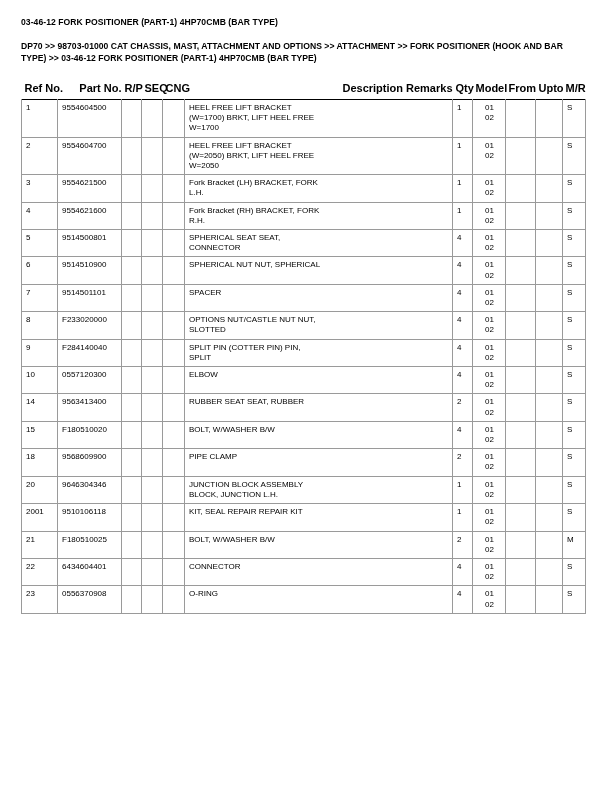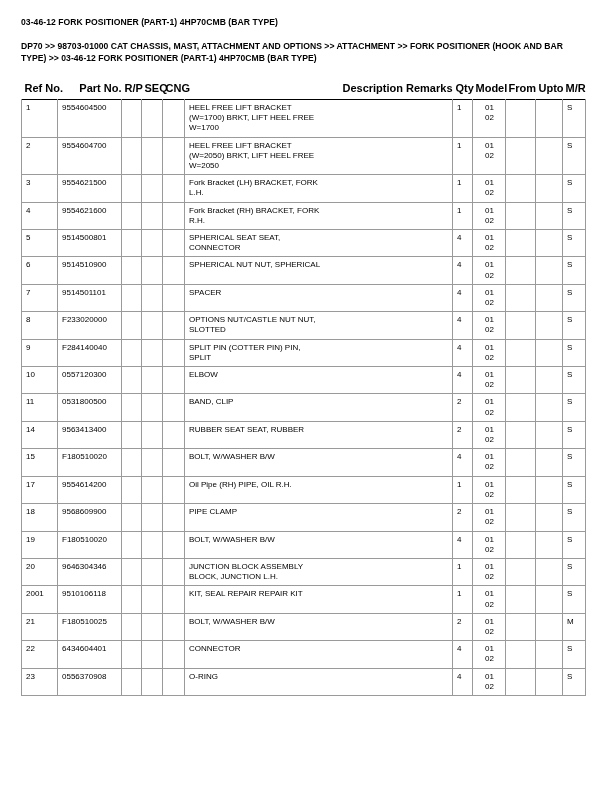--- a/index.html
+++ b/index.html
@@ -306,36 +306,20 @@
           <td class="c-qty">4</td>
           <td class="c-model">
             <span class="desc-line">01</span>
             <span class="desc-line">02</span>
           </td>
           <td class="c-from"></td>
           <td class="c-upto"></td>
           <td class="c-mr">S</td>
         </tr>
         <tr>
-          <td class="c-ref">11</td>
-          <td class="c-part">0531800500</td>
-          <td class="c-rp"></td>
-          <td class="c-seq"></td>
-          <td class="c-cng"></td>
-          <td class="c-desc">BAND, CLIP</td>
-          <td class="c-qty">2</td>
-          <td class="c-model">
-            <span class="desc-line">01</span>
-            <span class="desc-line">02</span>
-          </td>
-          <td class="c-from"></td>
-          <td class="c-upto"></td>
-          <td class="c-mr">S</td>
-        </tr>
-        <tr>
           <td class="c-ref">14</td>
           <td class="c-part">9563413400</td>
           <td class="c-rp"></td>
           <td class="c-seq"></td>
           <td class="c-cng"></td>
           <td class="c-desc">RUBBER SEAT SEAT, RUBBER</td>
           <td class="c-qty">2</td>
           <td class="c-model">
             <span class="desc-line">01</span>
             <span class="desc-line">02</span>
@@ -354,68 +338,36 @@
           <td class="c-qty">4</td>
           <td class="c-model">
             <span class="desc-line">01</span>
             <span class="desc-line">02</span>
           </td>
           <td class="c-from"></td>
           <td class="c-upto"></td>
           <td class="c-mr">S</td>
         </tr>
         <tr>
-          <td class="c-ref">17</td>
-          <td class="c-part">9554614200</td>
-          <td class="c-rp"></td>
-          <td class="c-seq"></td>
-          <td class="c-cng"></td>
-          <td class="c-desc">Oil Pipe (RH) PIPE, OIL R.H.</td>
-          <td class="c-qty">1</td>
-          <td class="c-model">
-            <span class="desc-line">01</span>
-            <span class="desc-line">02</span>
-          </td>
-          <td class="c-from"></td>
-          <td class="c-upto"></td>
-          <td class="c-mr">S</td>
-        </tr>
-        <tr>
           <td class="c-ref">18</td>
           <td class="c-part">9568609900</td>
           <td class="c-rp"></td>
           <td class="c-seq"></td>
           <td class="c-cng"></td>
           <td class="c-desc">PIPE CLAMP</td>
           <td class="c-qty">2</td>
           <td class="c-model">
             <span class="desc-line">01</span>
             <span class="desc-line">02</span>
           </td>
           <td class="c-from"></td>
           <td class="c-upto"></td>
           <td class="c-mr">S</td>
         </tr>
         <tr>
-          <td class="c-ref">19</td>
-          <td class="c-part">F180510020</td>
-          <td class="c-rp"></td>
-          <td class="c-seq"></td>
-          <td class="c-cng"></td>
-          <td class="c-desc">BOLT, W/WASHER B/W</td>
-          <td class="c-qty">4</td>
-          <td class="c-model">
-            <span class="desc-line">01</span>
-            <span class="desc-line">02</span>
-          </td>
-          <td class="c-from"></td>
-          <td class="c-upto"></td>
-          <td class="c-mr">S</td>
-        </tr>
-        <tr>
           <td class="c-ref">20</td>
           <td class="c-part">9646304346</td>
           <td class="c-rp"></td>
           <td class="c-seq"></td>
           <td class="c-cng"></td>
           <td class="c-desc">
             <span class="desc-line">JUNCTION BLOCK ASSEMBLY</span>
             <span class="desc-line">BLOCK, JUNCTION L.H.</span>
           </td>
           <td class="c-qty">1</td>

